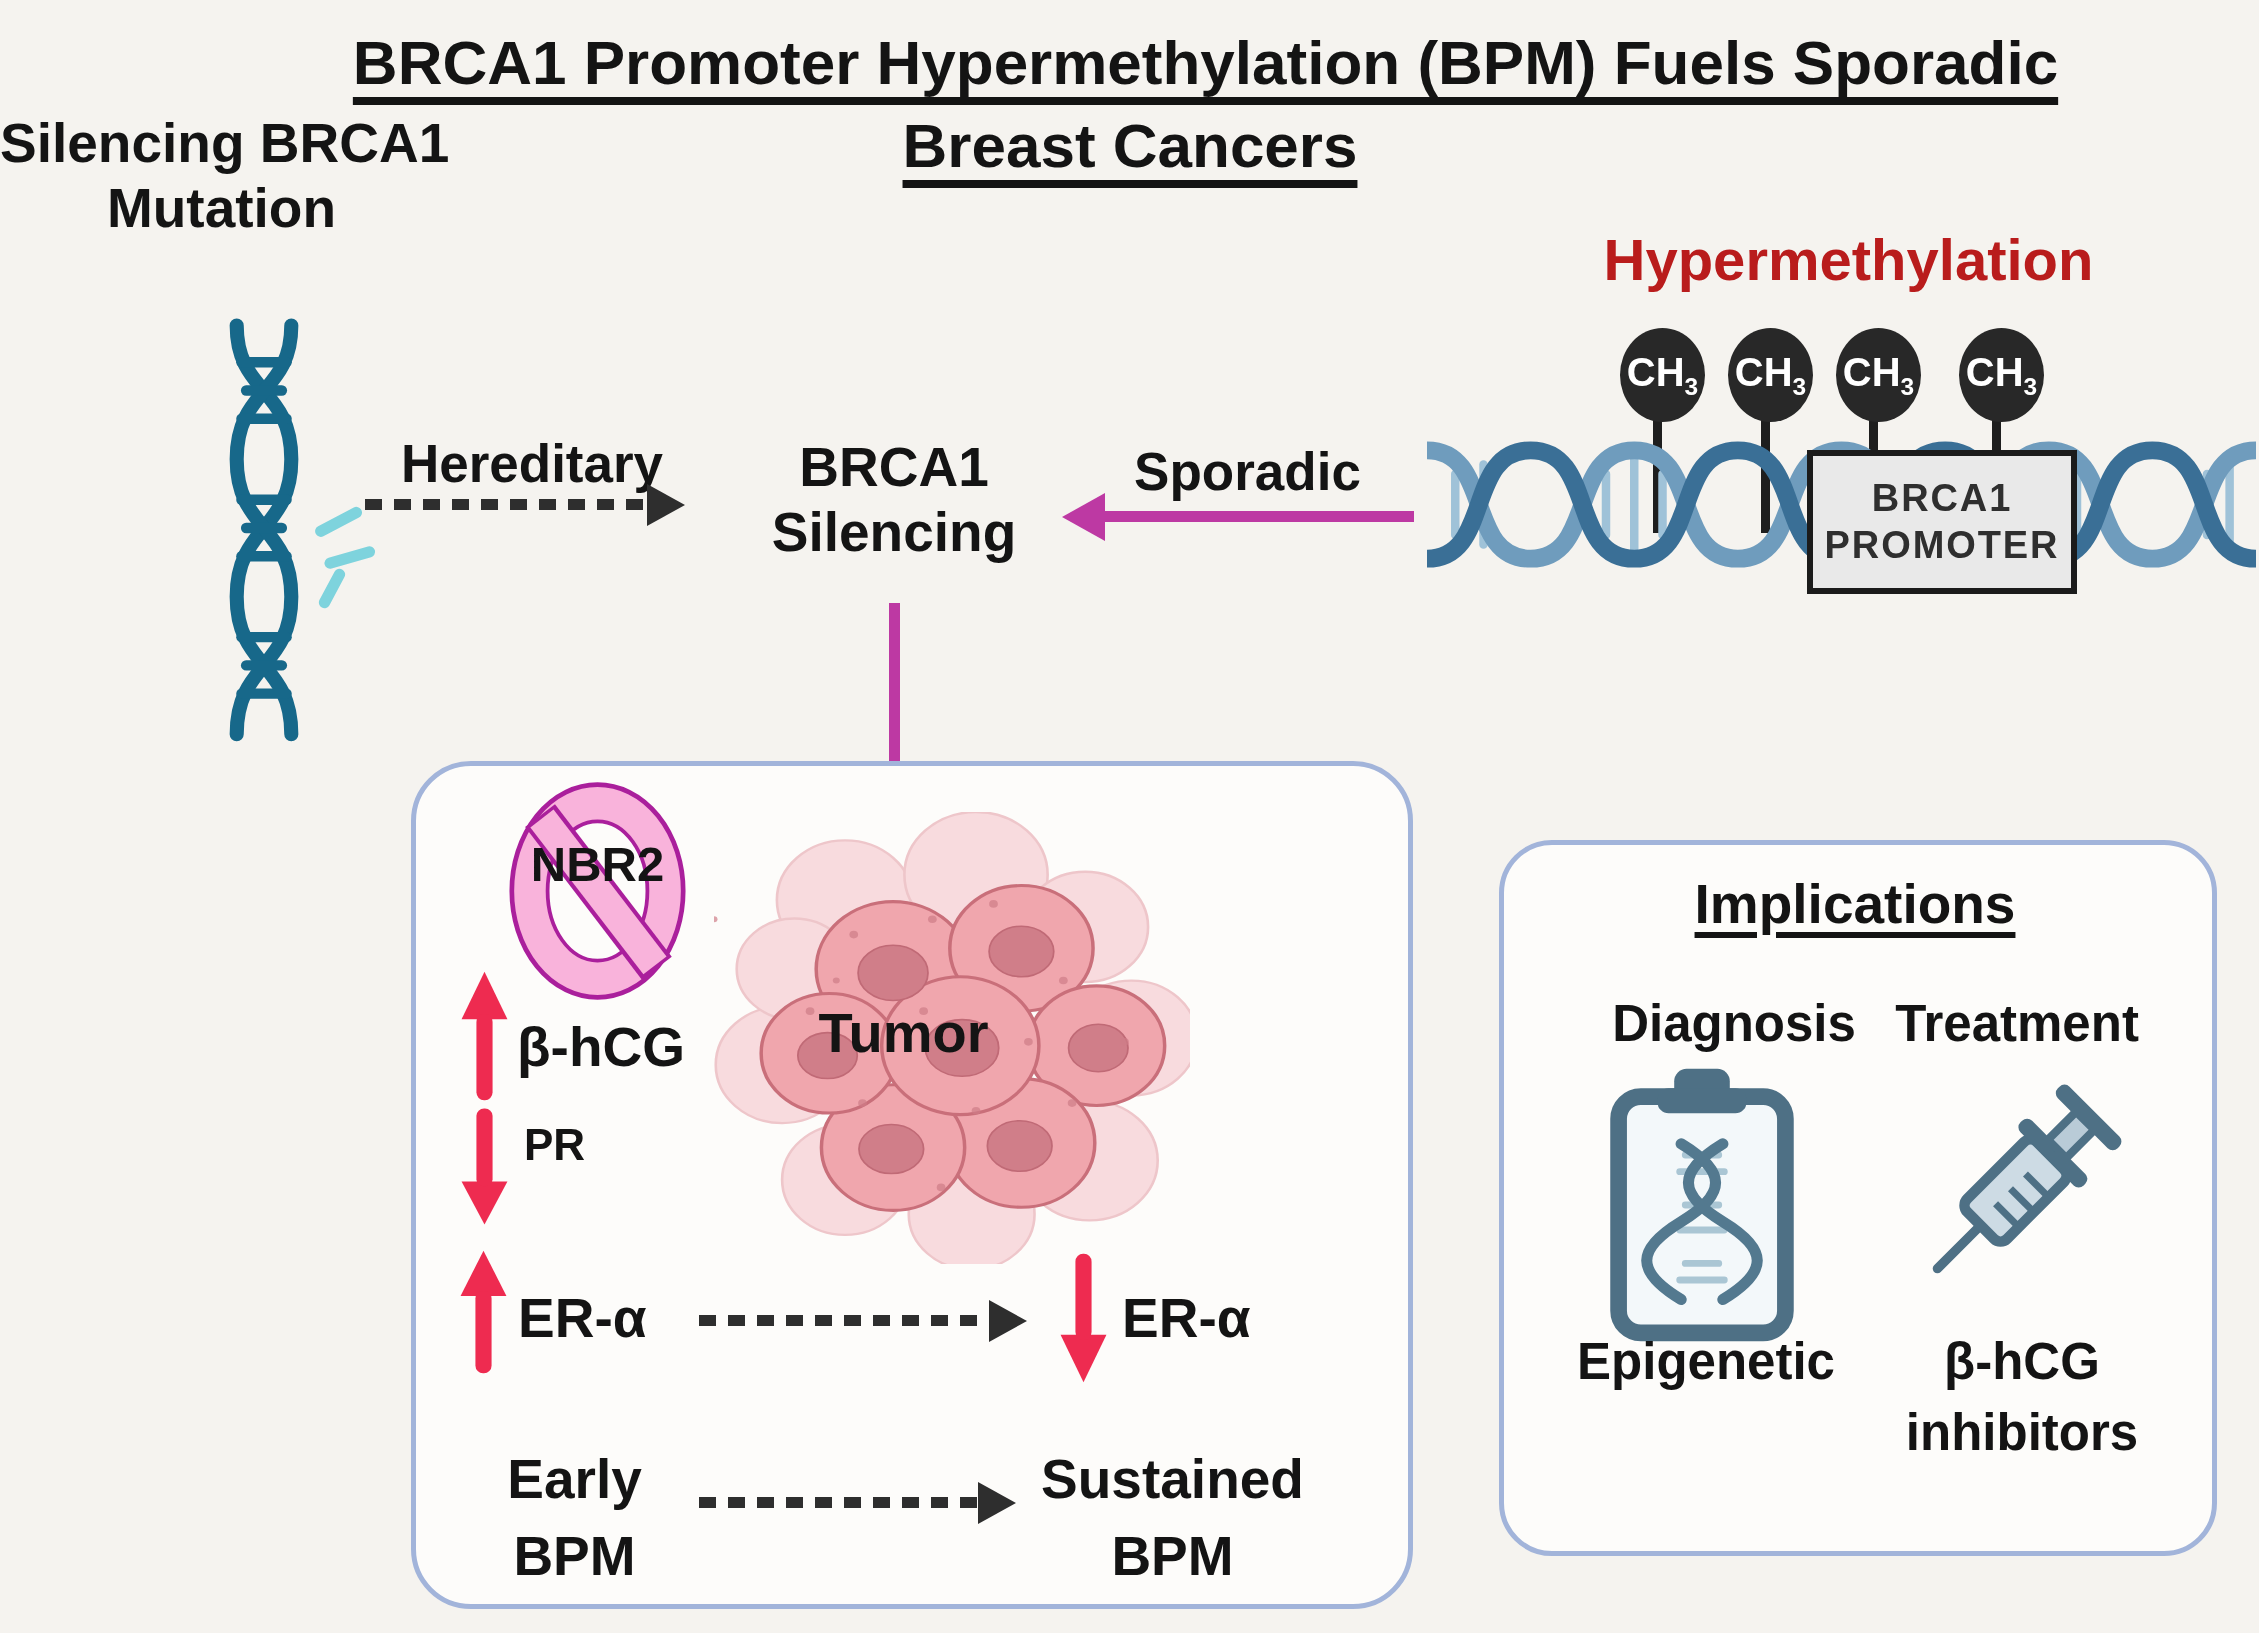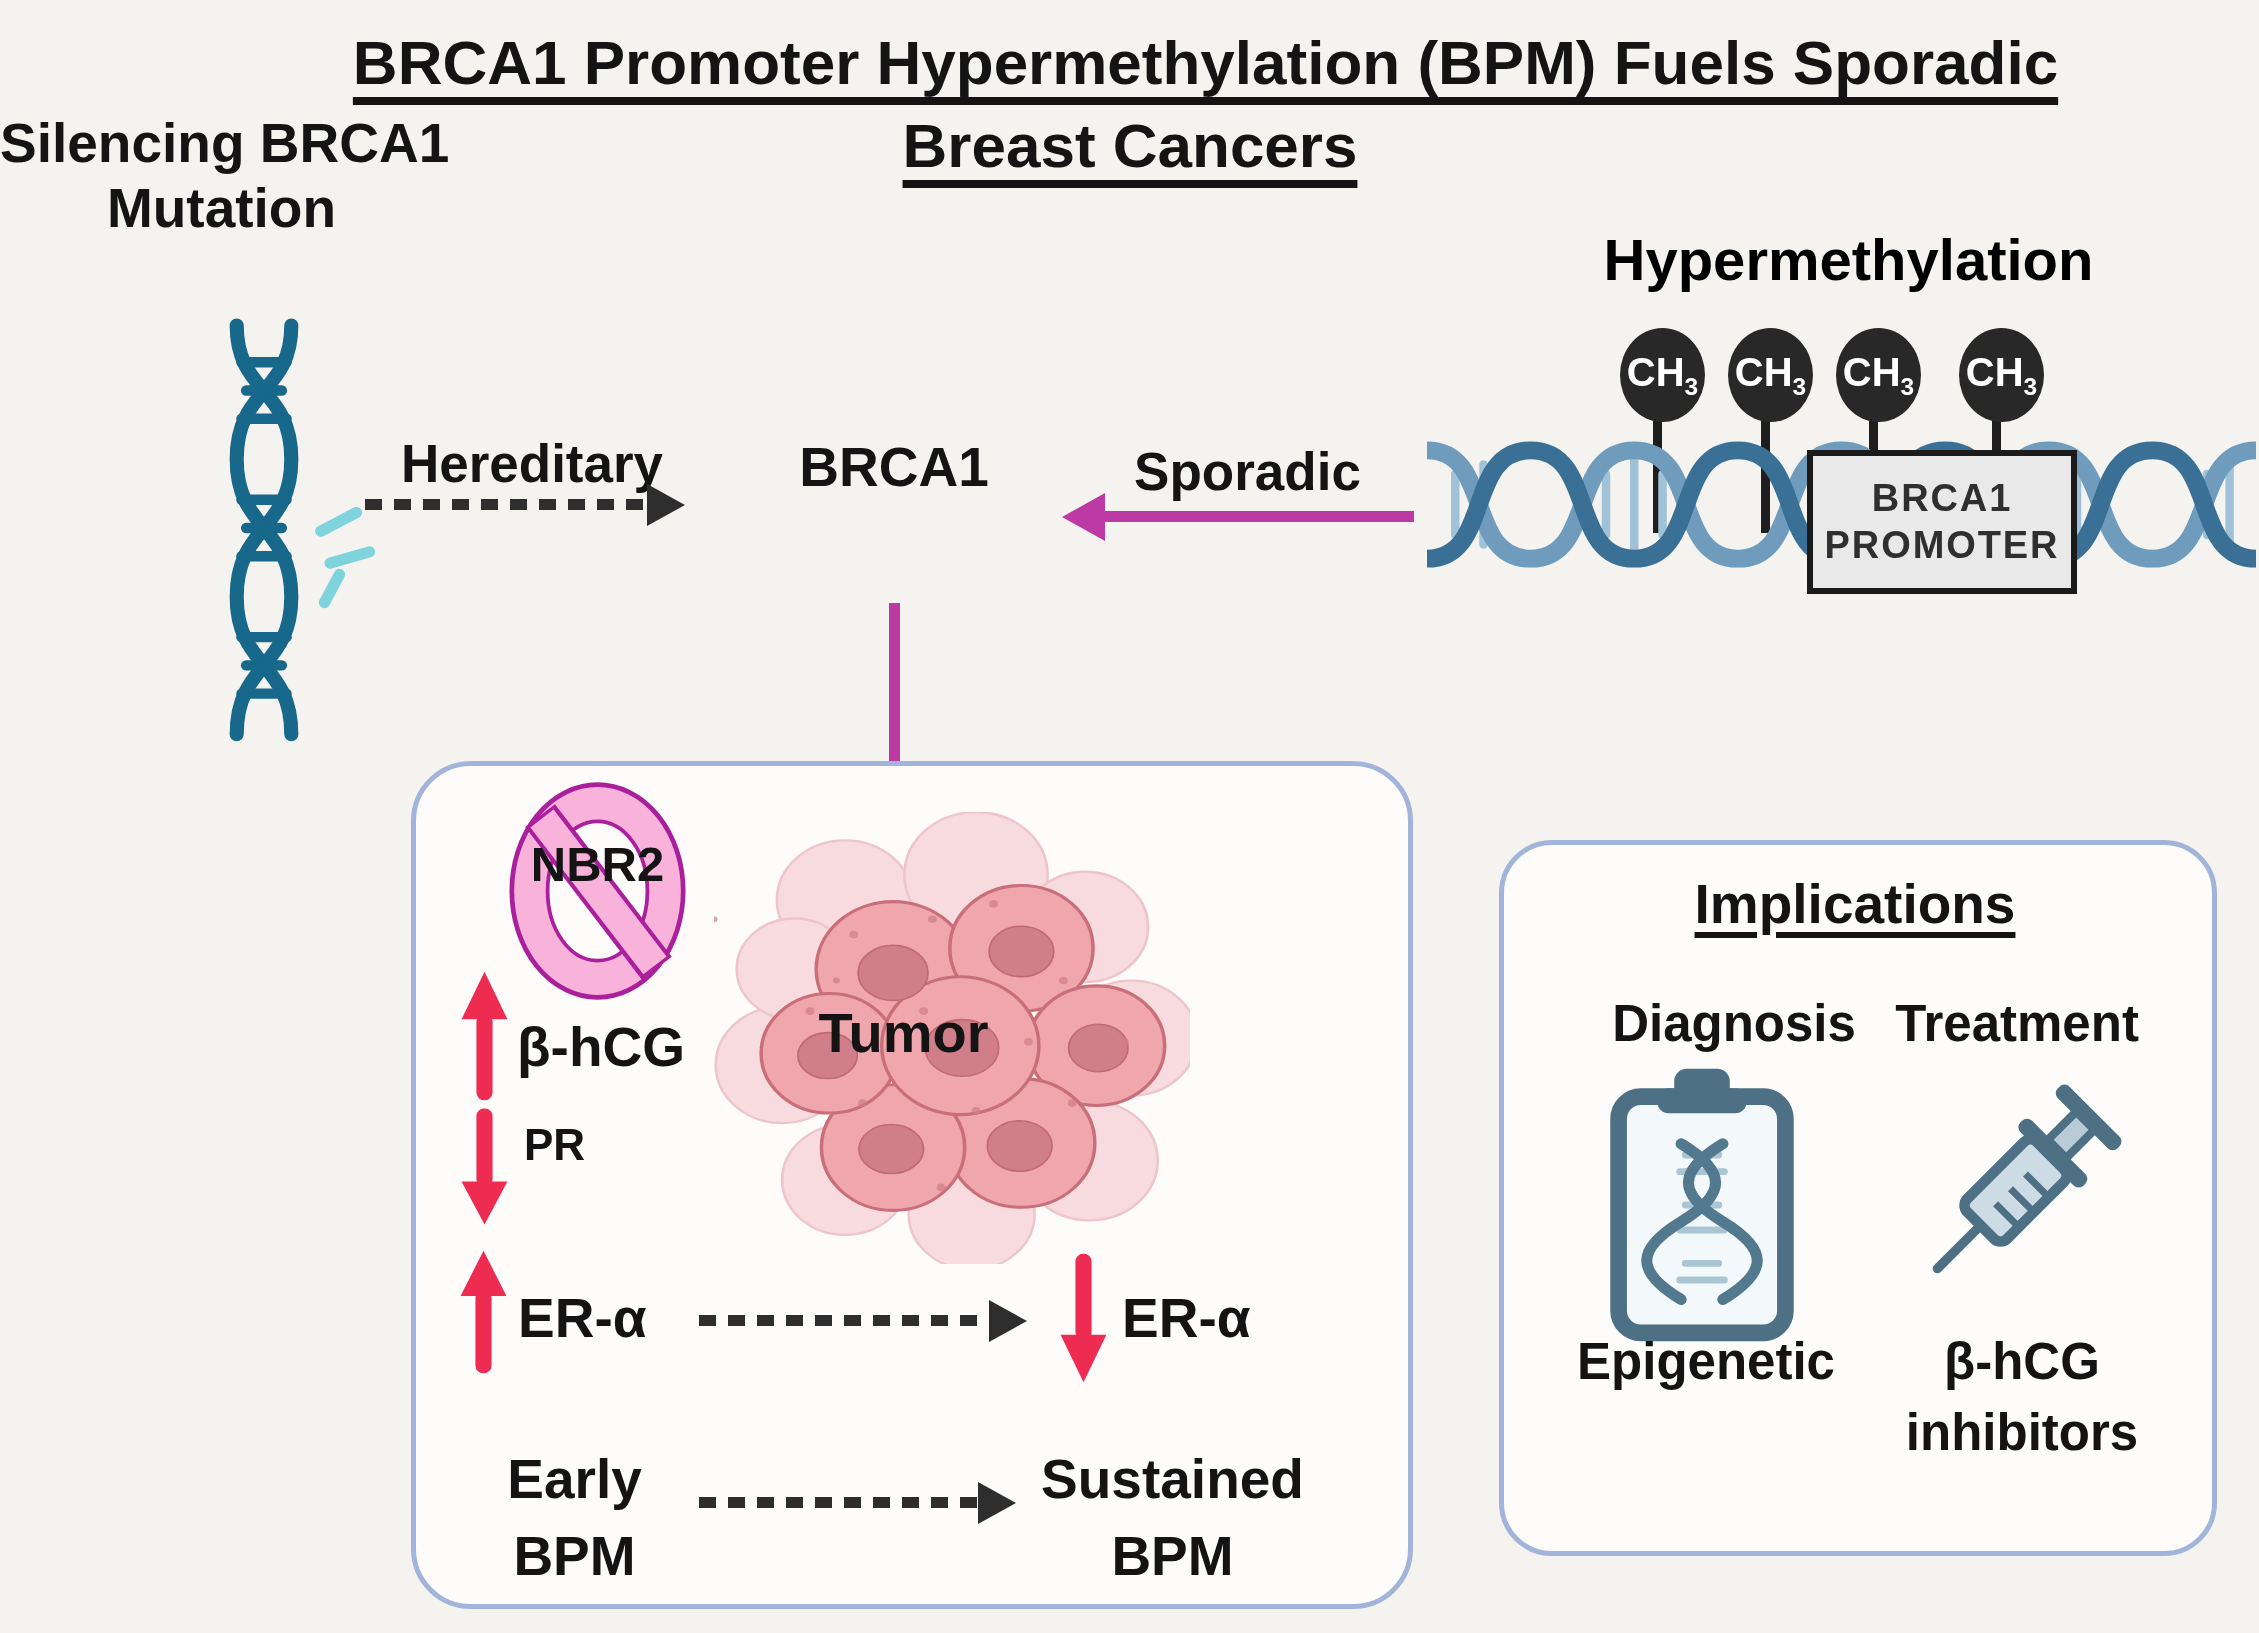--- a/index.html
+++ b/index.html
@@ -70,34 +70,35 @@
   </svg>
 
   <div class="lbl" style="left:372px;top:433px;width:320px;font-size:53px;">Hereditary</div>
   <div class="darrow" style="left:365px;top:482px;">
     <div class="dline" style="width:282px;"></div>
     <div class="dhead"></div>
   </div>
 
   <div class="lbl" style="left:753px;top:435px;width:282px;font-size:55px;">
     <div>BRCA1</div>
+    <div>Silencing</div>
   </div>
 
   <div class="varrow" style="left:870px;top:603px;width:49px;">
     <div class="vline" style="height:188px;"></div>
     <div class="vhead-down"></div>
   </div>
 
   <div class="lbl" style="left:1111px;top:441px;width:273px;font-size:53px;">Sporadic</div>
   <div class="sarrow" style="left:1062px;top:492px;">
     <div class="shead-left"></div>
     <div class="sline" style="width:309px;"></div>
   </div>
 
-  <div class="lbl magenta" style="left:1566px;top:226px;width:565px;font-size:58px;color:#000000;">Hypermethylation</div>
+  <div class="lbl magenta" style="left:1566px;top:226px;width:565px;font-size:58px;color:#b91c1c;">Hypermethylation</div>
 
   <div class="stem" style="left:1653px;top:414px;height:119px;"></div>
   <div class="stem" style="left:1761px;top:414px;height:119px;"></div>
   <div class="stem" style="left:1869px;top:414px;height:47px;"></div>
   <div class="stem" style="left:1992px;top:414px;height:47px;"></div>
 
   <svg class="abs" style="left:1427px;top:422px;" width="829" height="165" viewBox="0 0 880 175">
     <g stroke="#9fc2d8" stroke-width="9" stroke-linecap="round">
       <line x1="30" y1="55" x2="30" y2="120"></line>
         <line x1="60" y1="45" x2="60" y2="130"></line>

